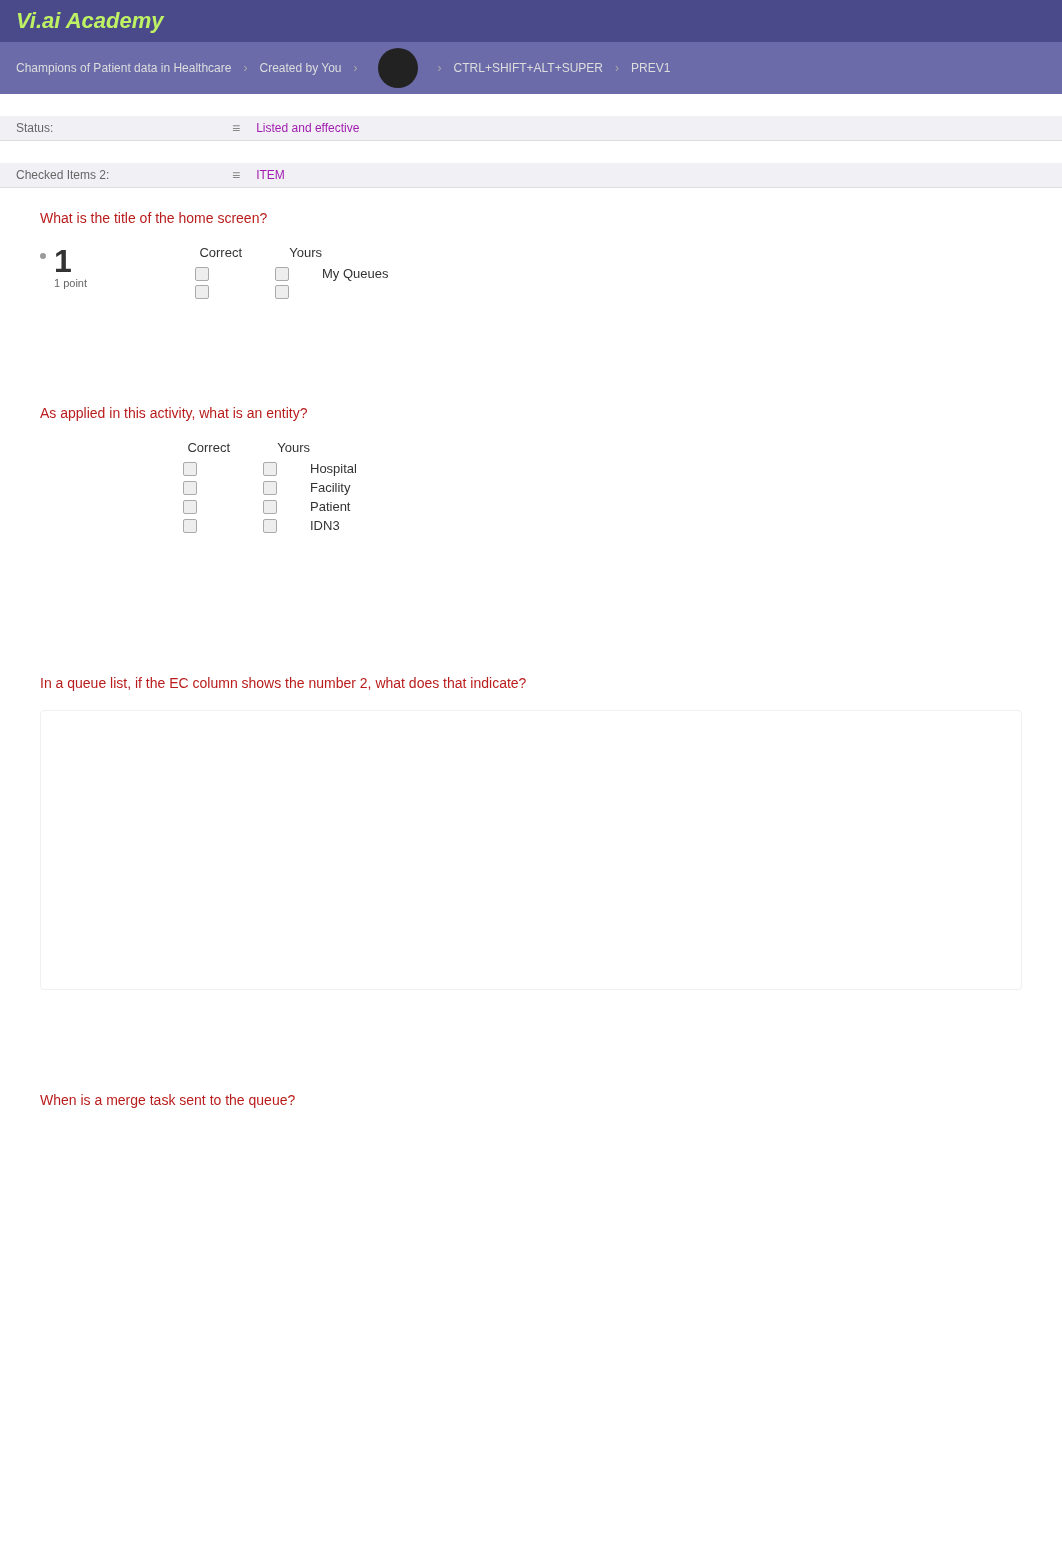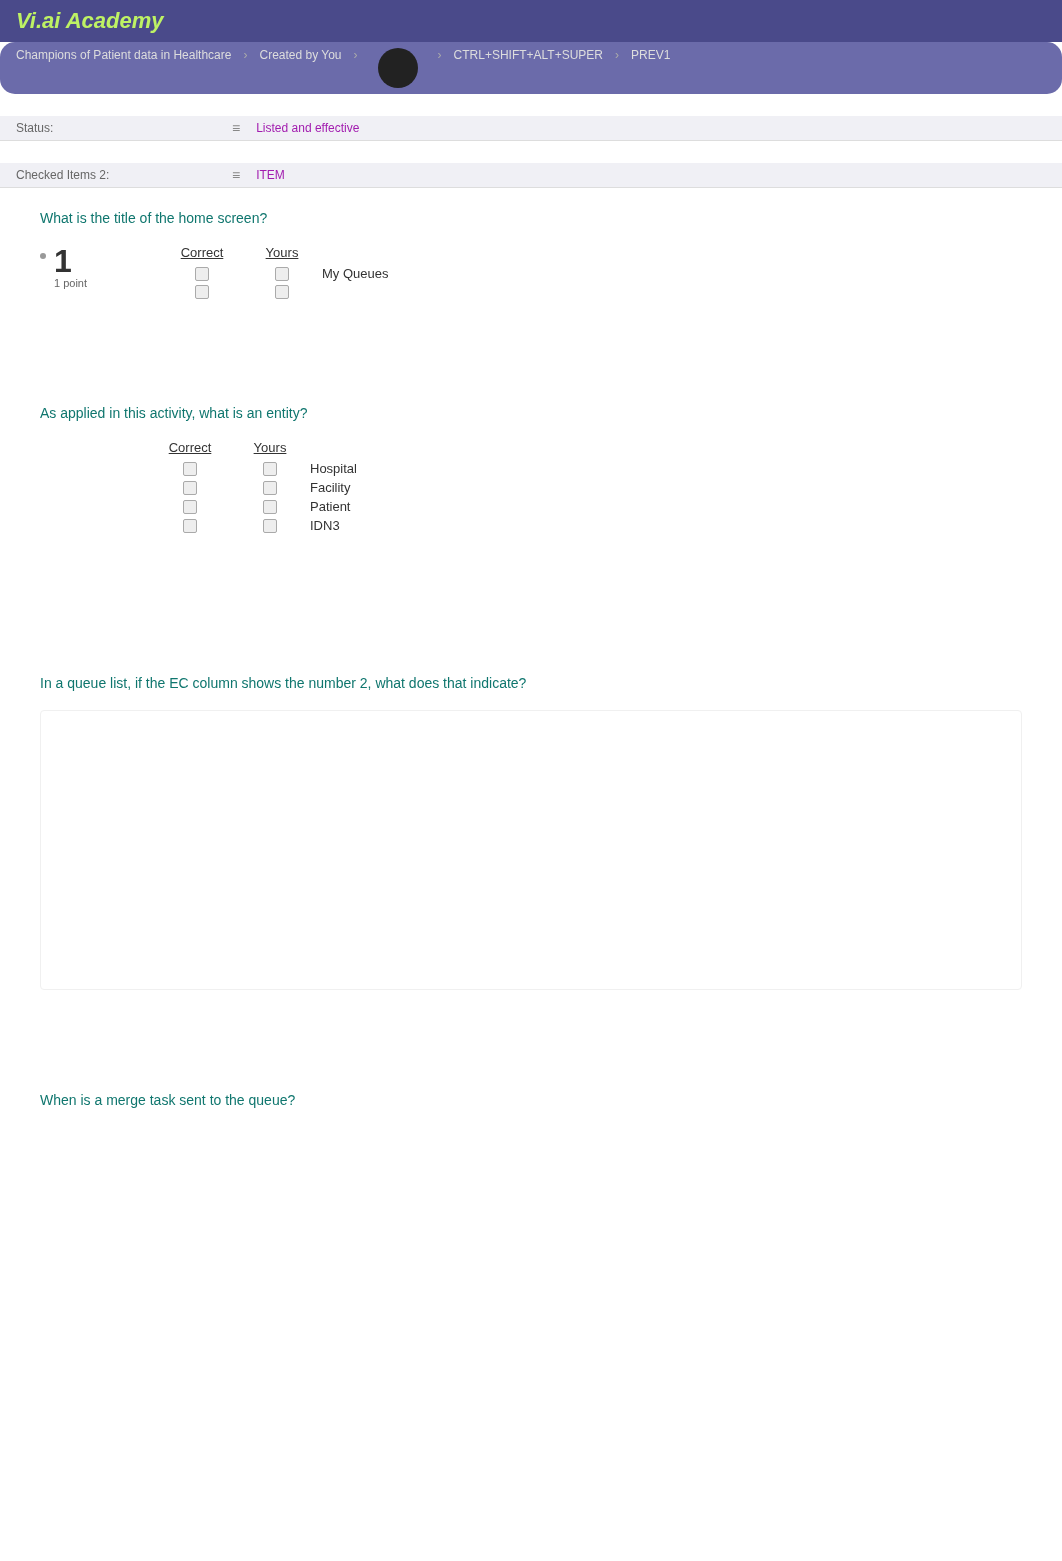--- a/index.html
+++ b/index.html
@@ -24,23 +24,23 @@
       font-size: 22px;
       font-weight: bold;
       font-style: italic;
     }
 
     
     .nav-bar {
       background: #6b6baa;
       padding: 6px 16px;
       display: flex;
+      align-items: center;
       gap: 12px;
       flex-wrap: wrap;
-      border-radius: 15px;
     }
     .nav-item {
       color: #ddd;
       font-size: 12px;
       cursor: pointer;
     }
     .nav-separator {
       color: #aaa;
       font-size: 12px;
     }
@@ -80,21 +80,21 @@
     .main-content {
       padding: 20px 40px;
     }
 
     
     .question-block {
       margin-bottom: 40px;
     }
     .question-text {
       font-size: 14px;
-      color: #0f766e;
+      color: #b91c1c;
       margin-bottom: 16px;
       line-height: 1.5;
     }
 
     
     .cb {
       width: 14px;
       height: 14px;
       border: 1px solid #aaa;
       background: #eee;
@@ -118,22 +118,21 @@
 
     .answers-header-row {
       display: flex;
       align-items: center;
       gap: 0;
       margin-bottom: 6px;
     }
 
     .col-w {
       min-width: 80px;
-      text-align: center;
-      text-decoration: underline;
+      text-align: right;
     }
     .col-label {
       min-width: 200px;
     }
 
     .answer-data-row {
       display: flex;
       align-items: center;
       gap: 0;
       margin-bottom: 4px;

